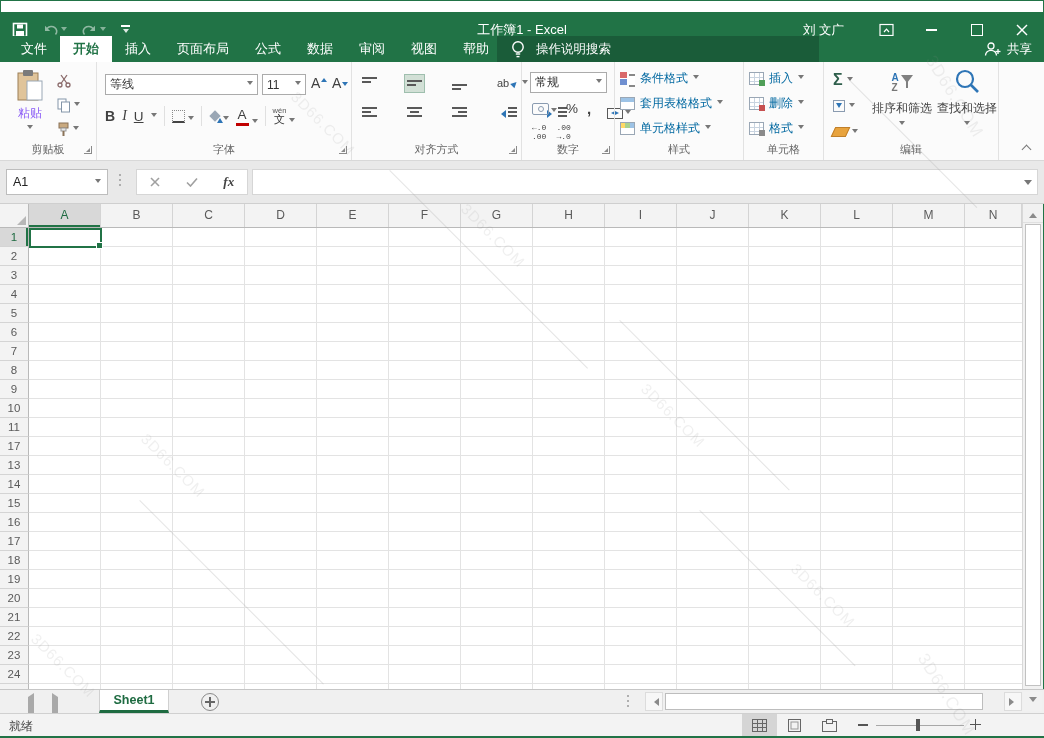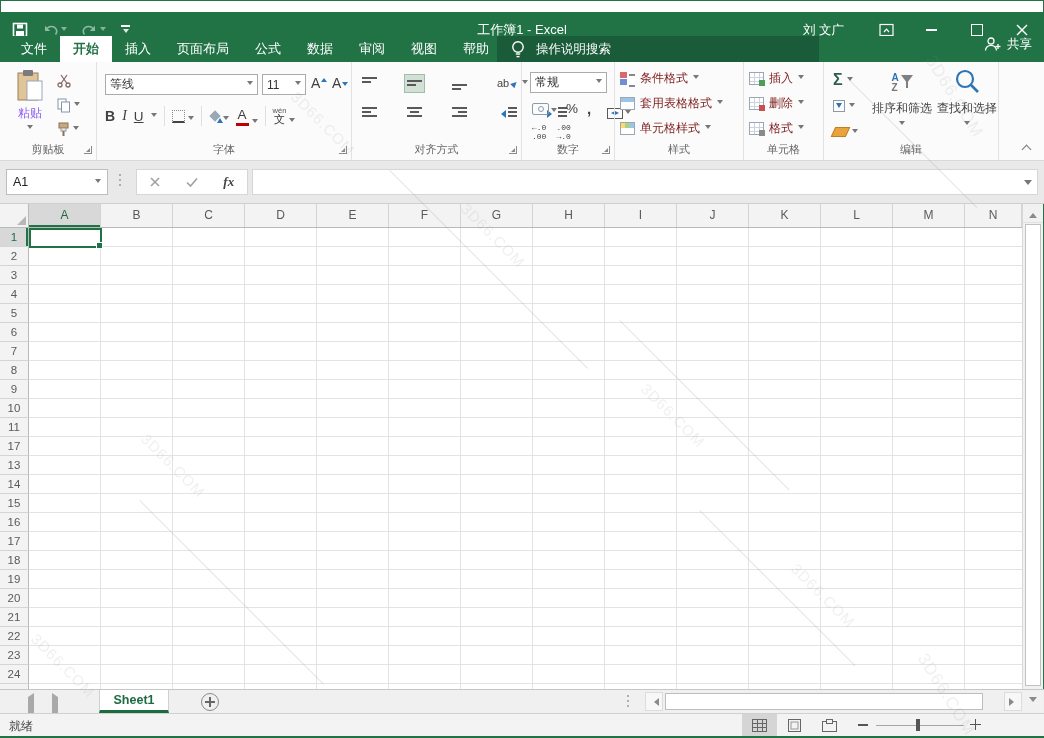--- a/index.html
+++ b/index.html
@@ -22,21 +22,21 @@
   .minbar{width:11px;height:2px;background:#fff;}
   .maxbox{width:10px;height:10px;border:1.5px solid #fff;}
   
   .tabrow{position:absolute;top:36px;left:0;width:100%;height:26px;background:#217346;}
   .rtabs{position:absolute;left:8px;top:0;height:26px;display:flex;}
   .rtab{padding:0 13px;line-height:26px;font-size:13px;color:#fff;white-space:nowrap;}
   .rtab.active{background:#fff;color:#217346;font-weight:bold;}
   .searchbar{position:absolute;left:497px;top:0;width:322px;height:26px;background:#1a5c39;
              display:flex;align-items:center;gap:10px;padding-left:13px;box-sizing:border-box;
              color:#fff;font-size:12.5px;}
-  .share{position:absolute;right:12px;top:0;height:26px;display:flex;gap:6px;color:#fff;font-size:12.5px;}
+  .share{position:absolute;right:12px;top:0;height:26px;display:flex;align-items:center;gap:6px;color:#fff;font-size:12.5px;}
   
   .ribbon{position:absolute;top:62px;left:0;width:100%;height:99px;background:#fbfbfb;
           border-bottom:1px solid #d8d8d8;box-sizing:border-box;font-size:12px;color:#444;}
   .rgroup{position:absolute;top:0;height:98px;border-right:1px solid #e2e2e2;box-sizing:border-box;}
   #g-clip{left:0;width:97px;} #g-font{left:97px;width:255px;} #g-align{left:352px;width:170px;}
   #g-num{left:522px;width:93px;text-decoration:underline;} #g-style{left:615px;width:129px;} #g-cells{left:744px;width:80px;}
   #g-edit{left:824px;width:175px;}
   .glabel{position:absolute;bottom:3px;left:0;right:0;text-align:center;font-size:11px;color:#666;}
   .glaunch{position:absolute;right:4px;bottom:6px;width:7px;height:7px;
            border-right:1px solid #8a8a8a;border-bottom:1px solid #8a8a8a;}
@@ -94,21 +94,21 @@
   
   .ncombo{left:8px;top:10px;width:77px;}
   .numrow{position:absolute;left:10px;top:38px;display:flex;align-items:center;gap:9px;}
   .acct-ic{width:15px;height:10px;border:1px solid #8a9bb0;border-radius:2px;position:relative;display:inline-block;}
   .acct-ic::after{content:"";position:absolute;left:5px;top:2px;width:4px;height:4px;border:1px solid #8a9bb0;border-radius:50%;}
   .pct{font-size:13.5px;color:#404040;} .comma{font-size:15px;font-weight:bold;color:#404040;}
   .decrow{position:absolute;left:10px;top:62px;display:flex;gap:10px;}
   .dec{display:inline-flex;flex-direction:column;line-height:1.1;font-size:8px;color:#444;font-family:"Liberation Mono","DejaVu Sans Mono",monospace;}
   
   .menu-col{position:absolute;left:5px;top:5px;display:flex;flex-direction:column;gap:3px;}
-  .menu-btn{display:flex;align-items:center;gap:5px;height:22px;font-size:12px;color:#7f1d1d;white-space:nowrap;}
+  .menu-btn{display:flex;align-items:center;gap:5px;height:22px;font-size:12px;color:#0369a1;white-space:nowrap;}
   .mi{width:15px;height:13px;position:relative;display:inline-block;border:1px solid #9aa7b5;box-sizing:border-box;background:#fff;}
   .i-conditional-formatting{border:none;}
   .i-conditional-formatting::before{content:"";position:absolute;left:0;top:0;width:7px;height:6px;background:#d9696b;}
   .i-conditional-formatting::after{content:"";position:absolute;left:0;bottom:0;width:7px;height:6px;background:#6f8fd0;}
   .i-conditional-formatting i{position:absolute;right:0;top:2px;width:6px;height:9px;border-top:2px solid #888;border-bottom:2px solid #888;}
   .i-format-as-table{background:linear-gradient(#9dc3e6 0 4px,#fff 4px),
      repeating-linear-gradient(to right,transparent 0 4px,#c9d4e0 4px 5px);}
   .i-cell-styles{background:linear-gradient(90deg,#ffd966 0 5px,#a9d18e 5px 10px,#9dc3e6 10px 15px) top/15px 5px no-repeat,#fff;}
   .i-insert-cells::after,.i-delete-cells::after,.i-format-cells::after{content:"";position:absolute;right:-2px;bottom:-2px;width:6px;height:6px;}
   .i-insert-cells::after{background:#4f9e57;}

